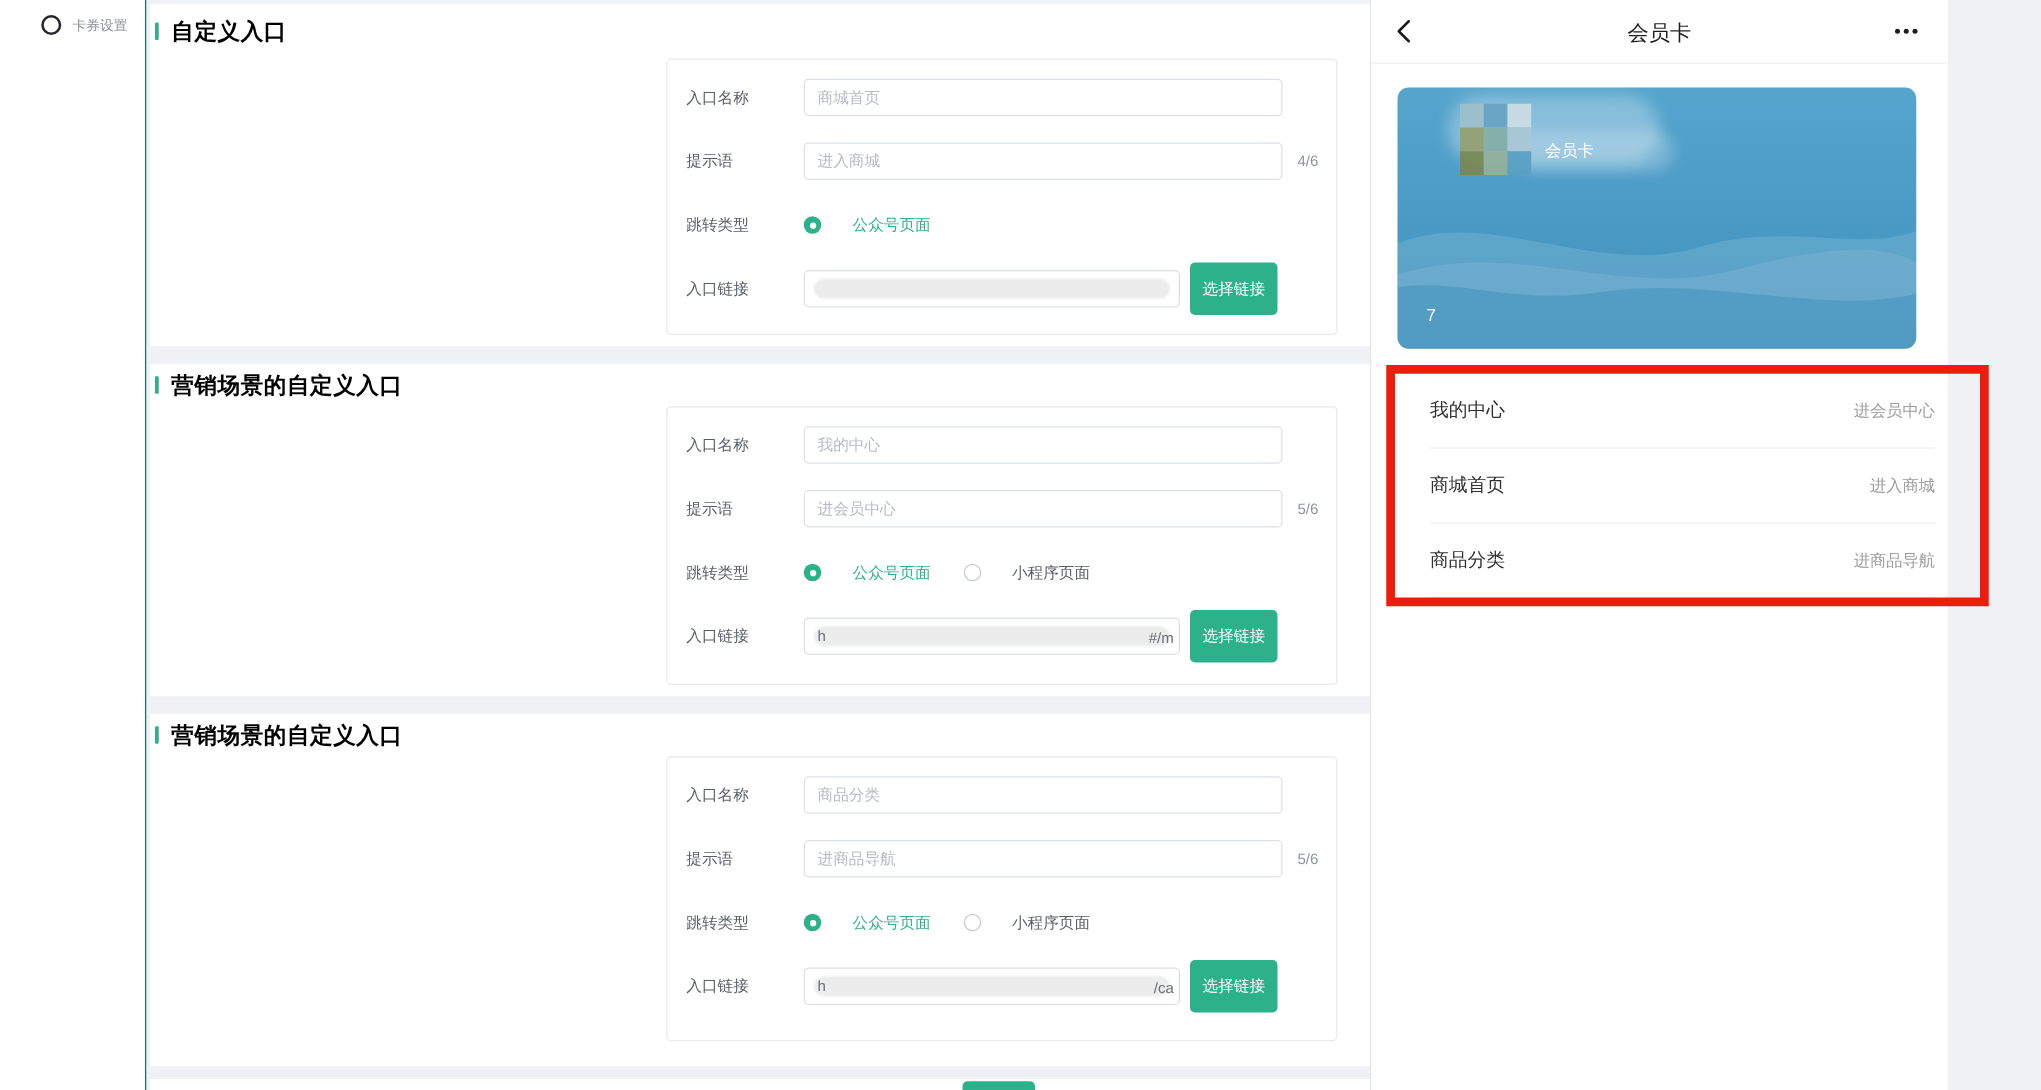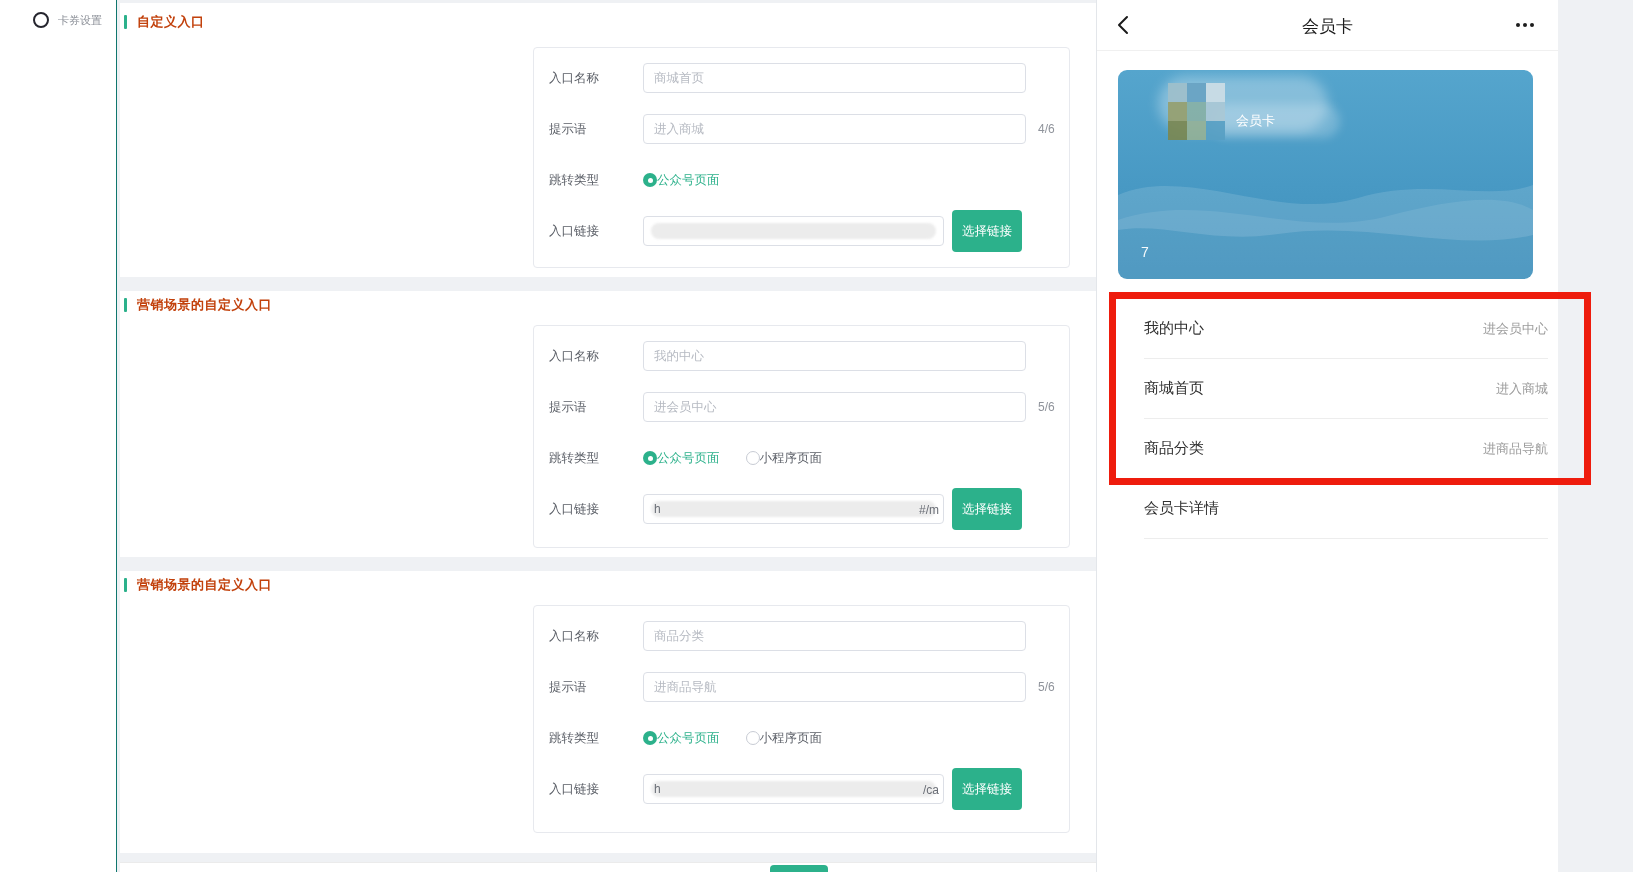--- a/index.html
+++ b/index.html
@@ -13,40 +13,40 @@
   
   .sidebar{position:absolute;left:0;top:0;width:116px;height:872px;background:#fff;border-right:6px solid #0f766e;}
   .side-item{position:absolute;left:33px;top:12px;display:flex;align-items:center;cursor:pointer;}
   .radio-ring{width:12px;height:12px;border:2px solid #25252e;border-radius:50%;background:#fff;flex:0 0 auto;}
   .side-item span.lbl{margin-left:9px;font-size:11px;color:#8d9199;white-space:nowrap;}
   
   .main{position:absolute;left:117px;top:0;width:979px;height:872px;background:#eff1f4;}
   .card{position:absolute;left:3px;width:976px;background:#fff;}
   .sec-title{position:absolute;left:4px;display:flex;align-items:center;}
   .sec-bar{width:3px;height:14px;border-radius:1px;}
-  .sec-title .t{margin-left:10px;font-size:13px;font-weight:bold;color:#c2410c;letter-spacing:.5px;}
+  .sec-title .t{margin-left:10px;font-size:18px;font-weight:bold;color:#000000;letter-spacing:.5px;}
   .form-box{position:absolute;left:413px;width:537px;border:1px solid #e7e9ee;border-radius:4px;background:#fff;box-sizing:border-box;padding:15px 0 0 15px;}
   .frow{display:flex;align-items:center;height:30px;margin-bottom:21px;}
   .flabel{width:82px;text-align:left;font-size:12.5px;color:#5a5e66;flex:0 0 auto;}
   .finput{margin-left:12px;width:383px;height:30px;border:1px solid #dcdfe6;border-radius:4px;box-sizing:border-box;
           display:flex;align-items:center;padding:0 10px;background:#fff;position:relative;}
   .finput .val{font-size:12.5px;color:#b6bac2;}
   .finput.link{width:301px;}
   .blurpill{position:absolute;left:7px;right:7px;top:6px;bottom:6px;background:#ececec;border-radius:9px;filter:blur(1px);}
   .linkchar{position:relative;z-index:1;font-size:12px;color:#6a6e76;}
   .linkchar.suf{position:absolute;right:4px;top:8px;z-index:1;}
   .counter{margin-left:12px;font-size:12px;color:#8f939b;}
   .choose-btn{margin-left:8px;width:70px;height:42px;border:none;border-radius:4px;color:#fff;font-size:12.5px;
               font-family:inherit;cursor:pointer;flex:0 0 auto;}
   .radio-opt{display:flex;align-items:center;margin-left:12px;cursor:pointer;}
   .radio-opt + .radio-opt{margin-left:26px;}
   .rdot{width:14px;height:14px;border-radius:50%;box-sizing:border-box;position:relative;flex:0 0 auto;}
   .rdot.on::after{content:"";position:absolute;left:4.5px;top:4.5px;width:5px;height:5px;border-radius:50%;background:#fff;}
   .rdot.off{border:1px solid #c8ccd4;background:#fff;}
-  .ropt-lbl{margin-left:0;font-size:12.5px;}
+  .ropt-lbl{margin-left:25px;font-size:12.5px;}
   .ropt-lbl.off{color:#5a5e66;}
   
   .footer-bar{position:absolute;left:3px;top:862px;width:976px;height:10px;background:#fff;border-top:1px solid #ebebeb;}
   .save-btn{position:absolute;left:650px;top:2px;width:58px;height:10px;border-radius:4px 4px 0 0;border:none;cursor:pointer;}
   
   .phone{position:absolute;left:1096px;top:0;width:461px;height:872px;background:#fff;border-left:1px solid #e3e6ea;}
   .p-header{position:absolute;left:0;top:0;width:461px;height:50px;border-bottom:1px solid #f0f0f0;background:#fff;}
   .p-title{position:absolute;left:0;right:0;top:15px;text-align:center;font-size:17px;color:#1c1c1c;}
   .back{position:absolute;left:16px;top:14px;width:22px;height:22px;cursor:pointer;}
   .dots{position:absolute;right:24px;top:23px;display:flex;gap:3px;cursor:pointer;}
@@ -246,20 +246,16 @@
         <span class="phint">进会员中心</span>
       </div>
       <div class="prow">
         <span class="plabel">商城首页</span>
         <span class="phint">进入商城</span>
       </div>
       <div class="prow">
         <span class="plabel">商品分类</span>
         <span class="phint">进商品导航</span>
       </div>
-      <div class="prow">
-        <span class="plabel">会员卡详情</span>
-        <span class="phint"></span>
-      </div>
     </div>
 
   <div class="redbox" style="border-color: rgb(238, 28, 13);"></div>
 </section>
 
 </body></html>

